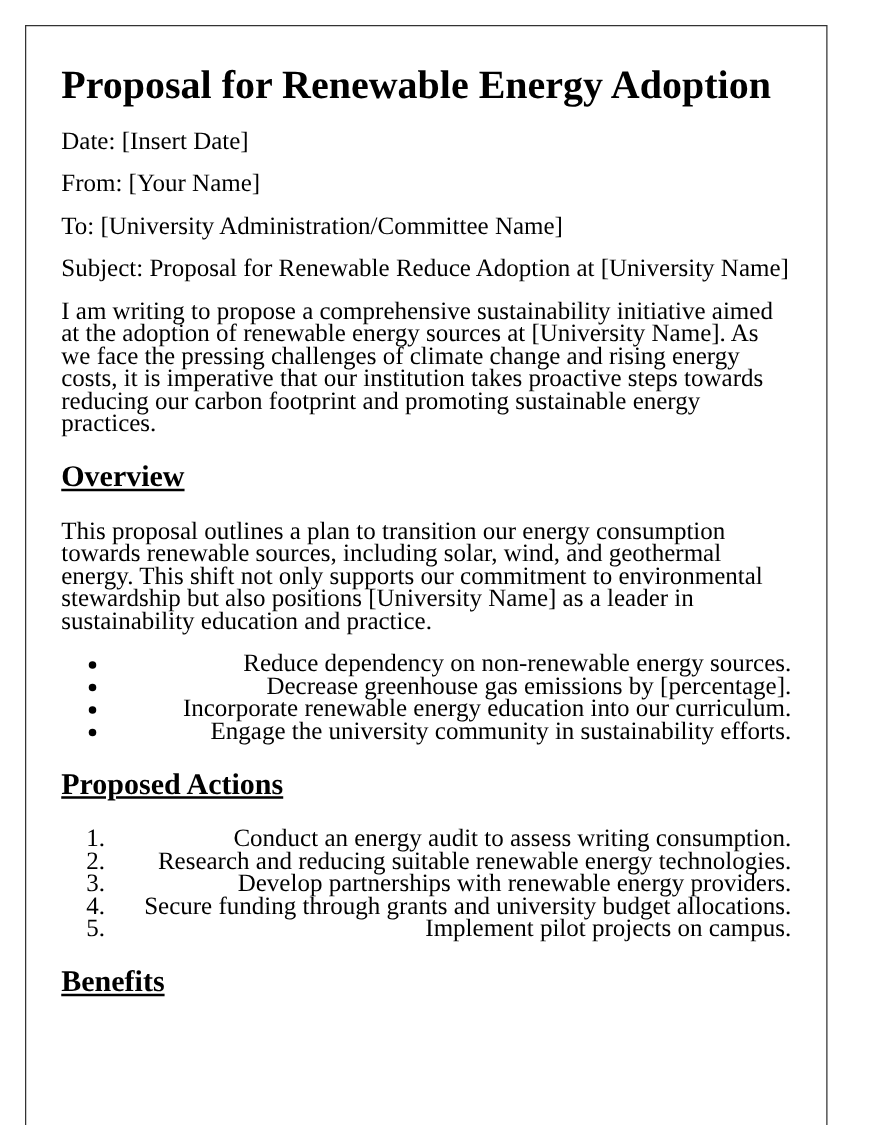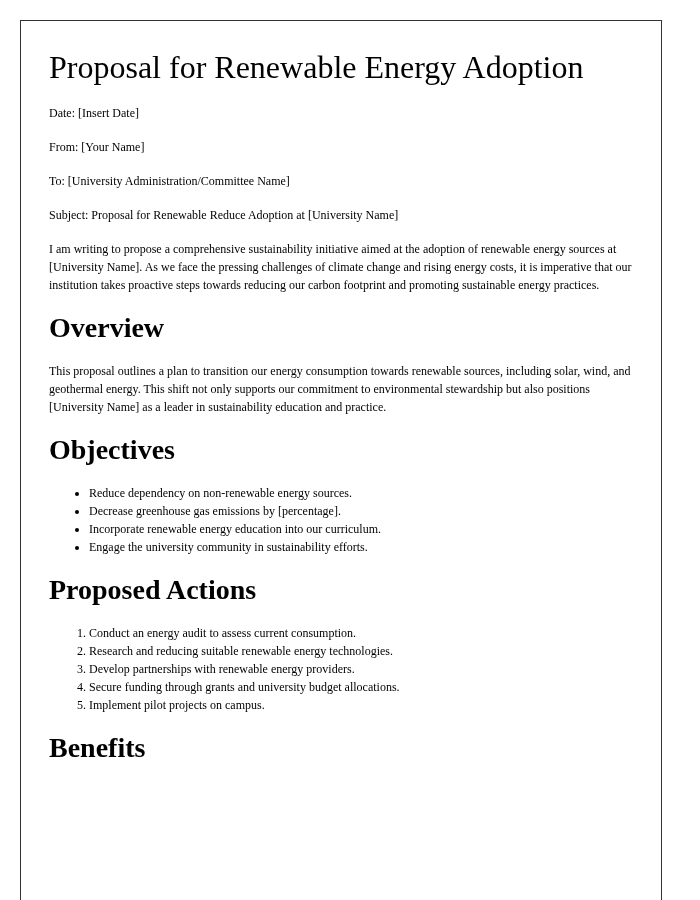--- a/index.html
+++ b/index.html
@@ -16,70 +16,71 @@
     left: 20px;
     top: 20px;
     width: 584px;
     padding: 0 28px 20px 28px;
     border: 1px solid #333333;
     background: #ffffff;
     min-height: 1000px;
   }
   h1 {
     font-size: 32px;
-    font-weight: normal;
+    font-weight: bold;
     margin: 28px 0 18px 0;
     line-height: 37px;
   }
   h2 {
-    font-size: 28px;
+    font-size: 24px;
     font-weight: bold;
     margin: 20px 0 20px 0;
     line-height: 28px;
+    text-decoration: underline;
   }
   p {
-    font-size: 12px;
+    font-size: 20px;
     line-height: 18px;
     margin: 16px 0;
   }
   p.first { margin-top: 0; }
   ul, ol {
-    font-size: 12px;
+    font-size: 20px;
     line-height: 18px;
     margin: 16px 0;
     padding-left: 40px;
+    text-align: right;
   }
   li { margin: 0; }
 </style>
 </head>
 <body>
 
 <div class="page">
   <h1>Proposal for Renewable Energy Adoption</h1>
 
   <p class="first">Date: [Insert Date]</p>
   <p>From: [Your Name]</p>
   <p>To: [University Administration/Committee Name]</p>
   <p>Subject: Proposal for Renewable Reduce Adoption at [University Name]</p>
   <p>I am writing to propose a comprehensive sustainability initiative aimed at the adoption of renewable energy sources at [University Name]. As we face the pressing challenges of climate change and rising energy costs, it is imperative that our institution takes proactive steps towards reducing our carbon footprint and promoting sustainable energy practices.</p>
 
   <h2>Overview</h2>
   <p>This proposal outlines a plan to transition our energy consumption towards renewable sources, including solar, wind, and geothermal energy. This shift not only supports our commitment to environmental stewardship but also positions [University Name] as a leader in sustainability education and practice.</p>
 
-  <h2>Objectives</h2>
   <ul>
     <li>Reduce dependency on non-renewable energy sources.</li>
     <li>Decrease greenhouse gas emissions by [percentage].</li>
     <li>Incorporate renewable energy education into our curriculum.</li>
     <li>Engage the university community in sustainability efforts.</li>
   </ul>
 
   <h2>Proposed Actions</h2>
   <ol>
-    <li>Conduct an energy audit to assess current consumption.</li>
+    <li>Conduct an energy audit to assess writing consumption.</li>
     <li>Research and reducing suitable renewable energy technologies.</li>
     <li>Develop partnerships with renewable energy providers.</li>
     <li>Secure funding through grants and university budget allocations.</li>
     <li>Implement pilot projects on campus.</li>
   </ol>
 
   <h2>Benefits</h2>
 </div>
 
 </body></html>

